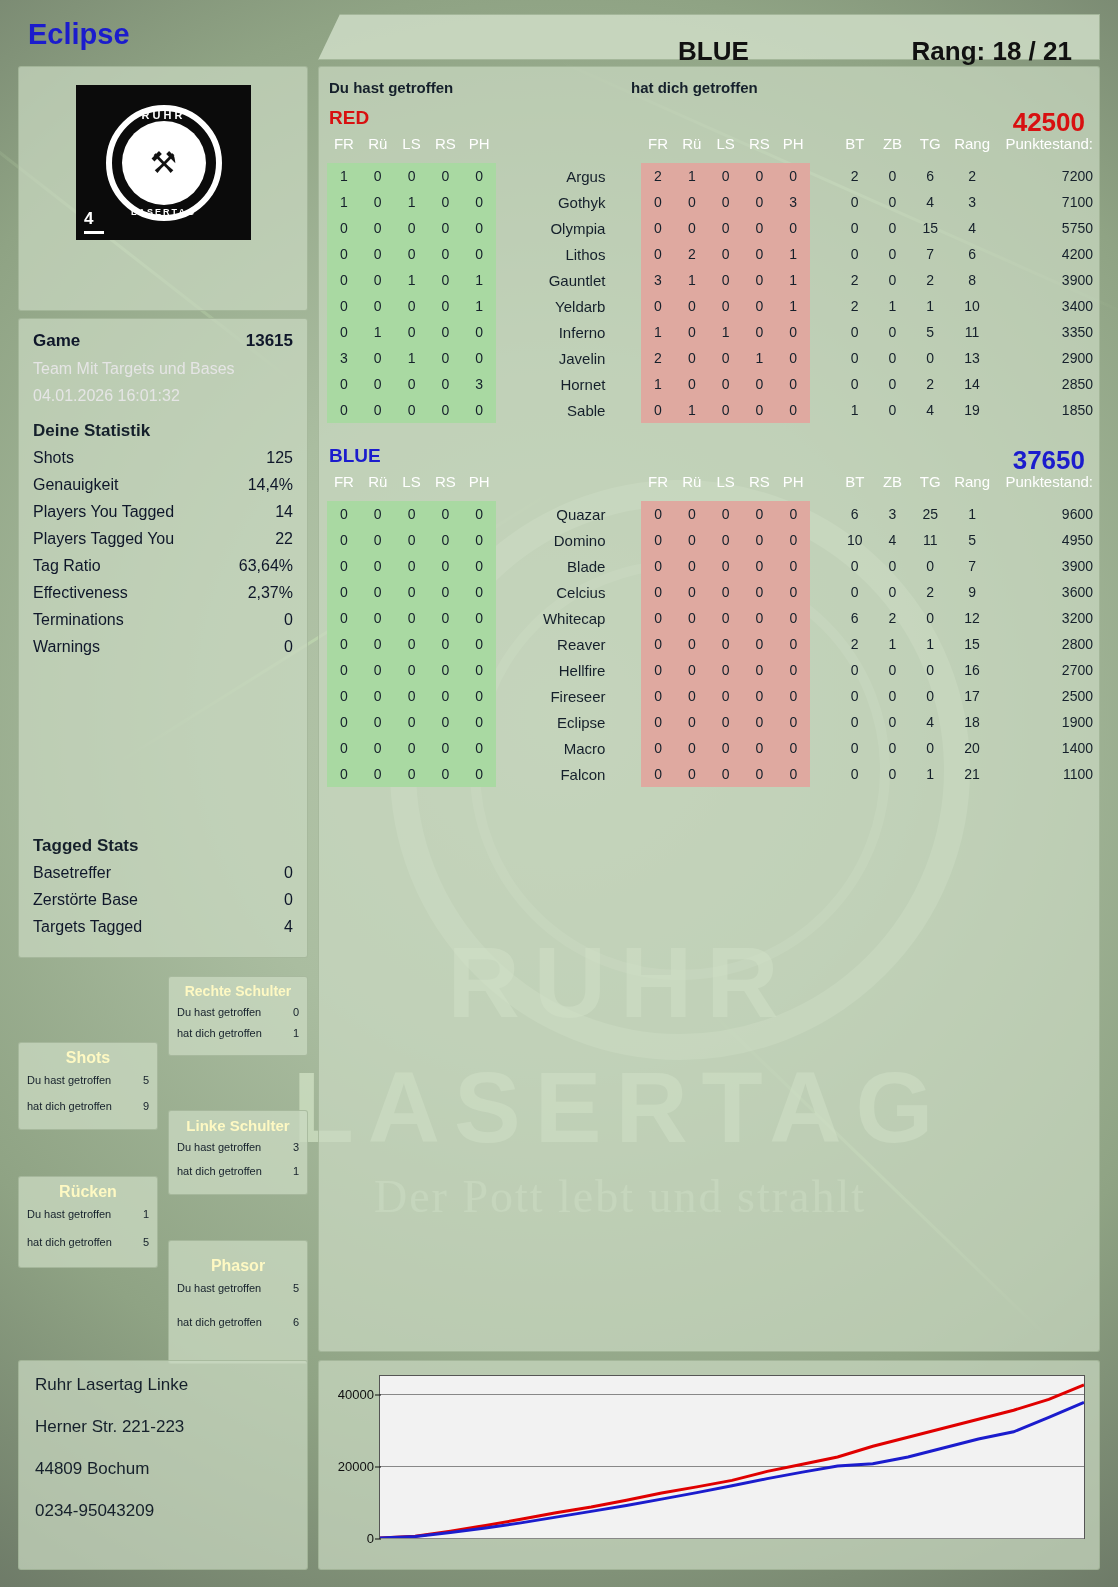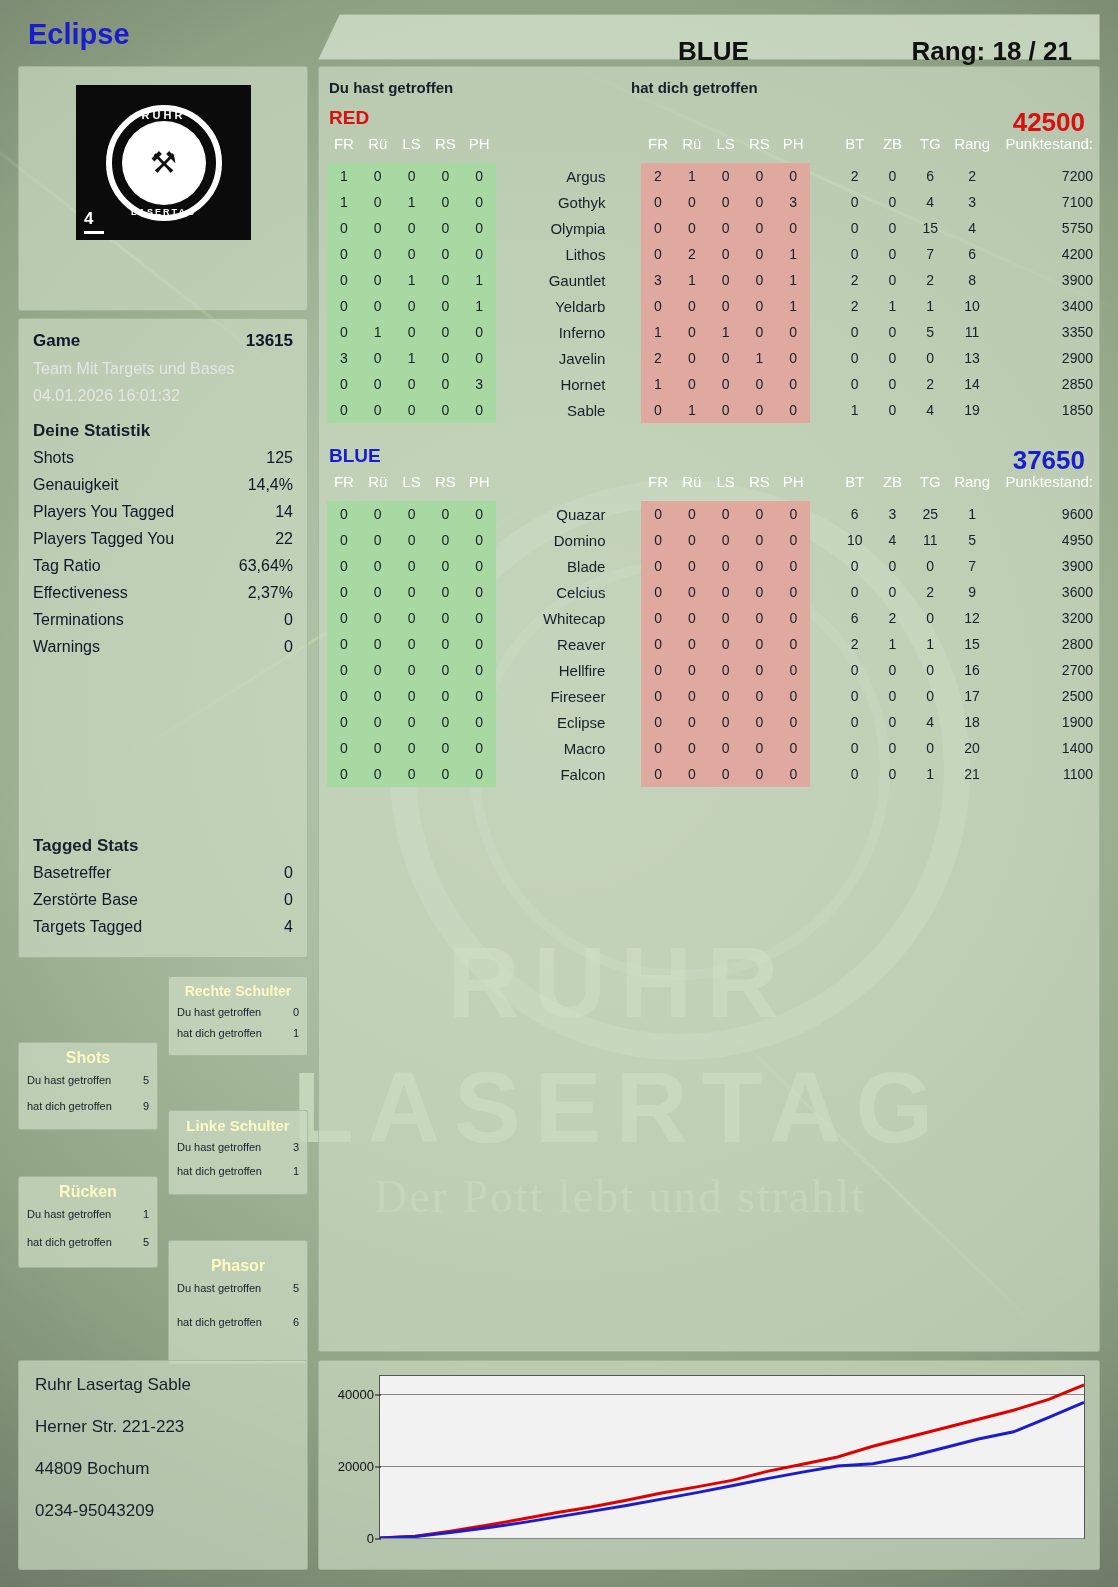--- a/index.html
+++ b/index.html
@@ -282,21 +282,21 @@
       <span>Du hast getroffen</span>
       <span>5</span>
     </div>
   <div class="zrow">
       <span>hat dich getroffen</span>
       <span>6</span>
     </div>
 </div>
 
 <div id="contact-panel" class="panel">
-  <div class="contact-line">Ruhr Lasertag Sable</div>
+  <div class="contact-line">Ruhr Lasertag Linke</div>
   <div class="contact-line">Herner Str. 221-223</div>
   <div class="contact-line">44809 Bochum</div>
   <div class="contact-line">0234-95043209</div>
 </div>
 
 <div id="stats-panel" class="panel">
   <div class="col-hdr" style="left:10px; top:12px;">Du hast getroffen</div>
   <div class="col-hdr" style="left:312px; top:12px;">hat dich getroffen</div>
   <div id="tables-root">
       <div class="team-name" style="left: 10px; top: 40px; color: rgb(216, 16, 16);">RED</div>

